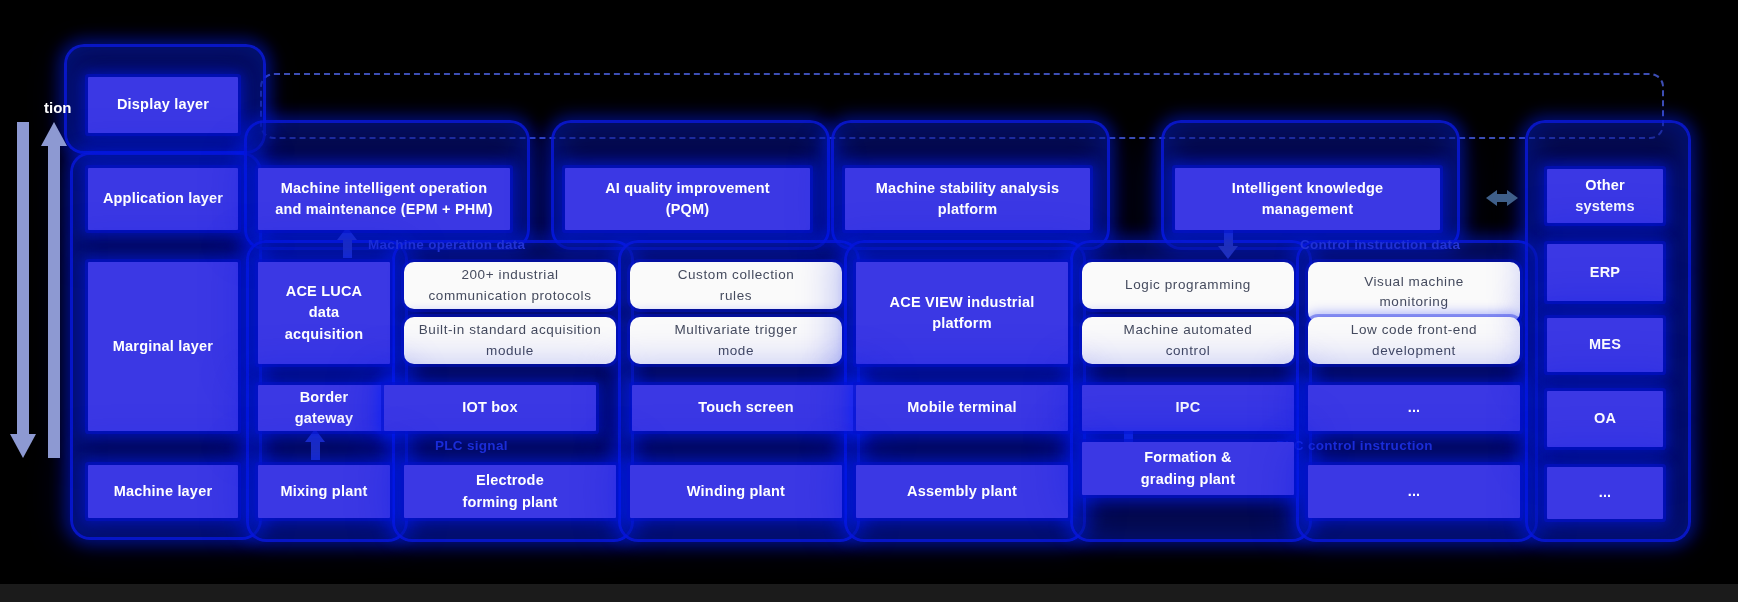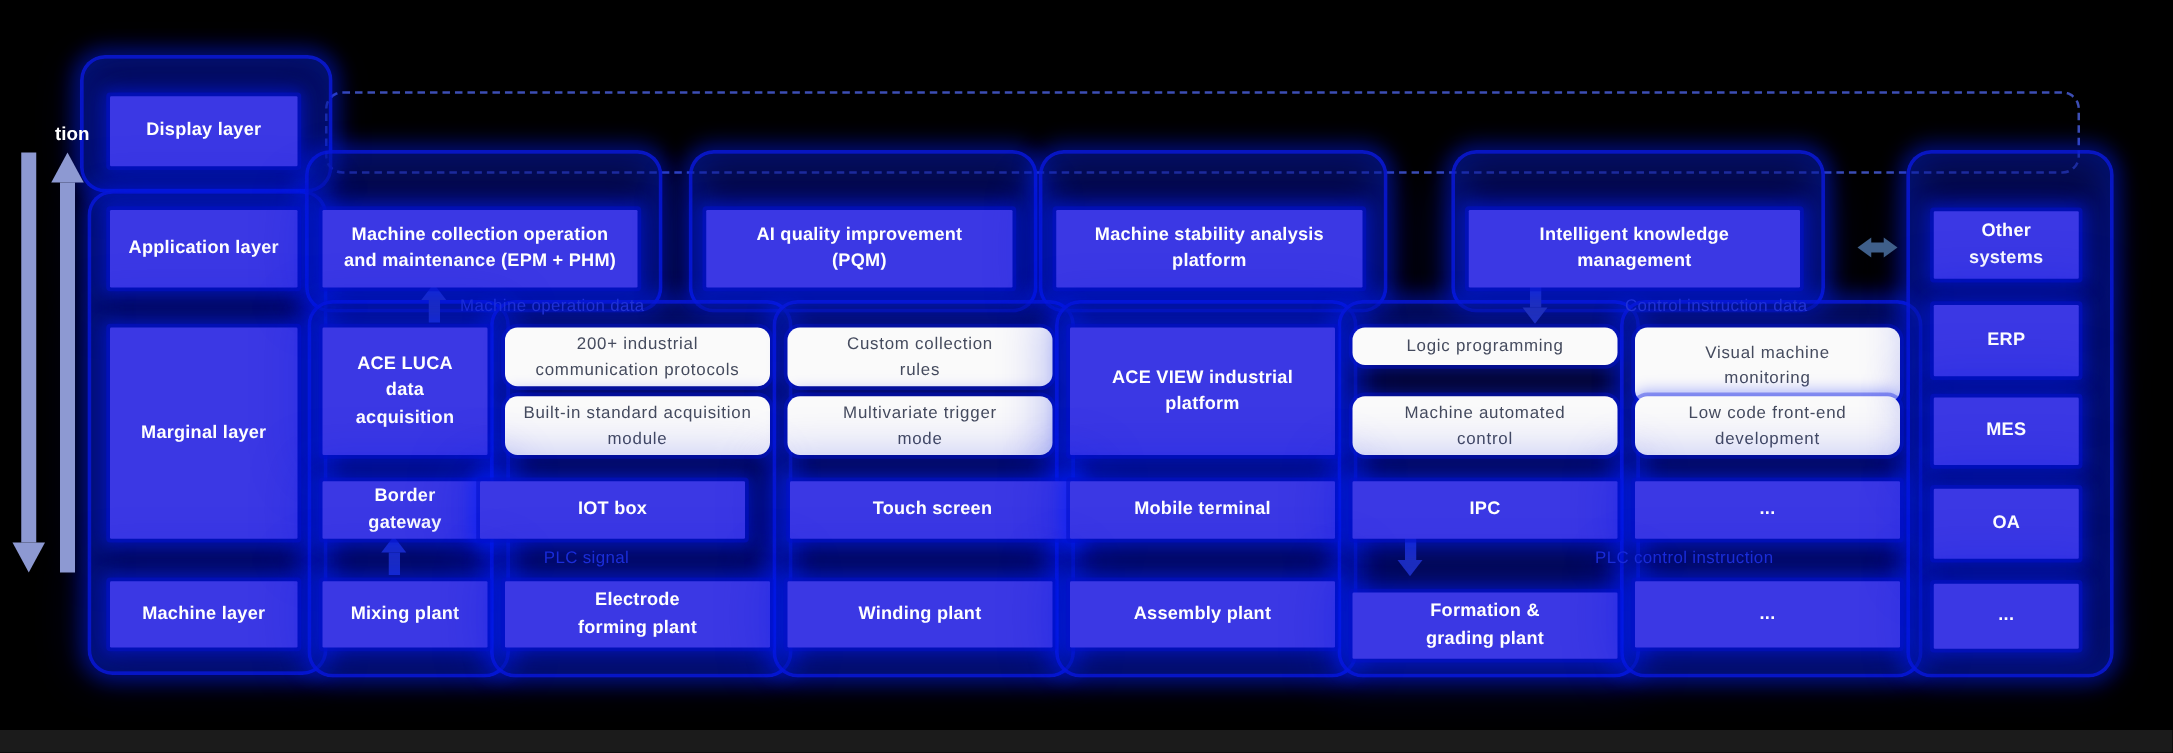--- a/index.html
+++ b/index.html
@@ -11,21 +11,21 @@
   .box{position:absolute;background:#3b38e4;color:#fff;font-weight:bold;
        display:flex;align-items:center;justify-content:center;text-align:center;
        font-size:14.5px;line-height:1.45;letter-spacing:.2px;padding:0 12px;
        box-sizing:border-box;z-index:5;border-radius:1px;
        box-shadow:0 0 0 3px rgba(4,16,200,.55),0 0 14px 6px rgba(0,30,255,.5),0 0 40px 18px rgba(0,25,230,.28);}
   .wbox{position:absolute;background:#fafafa;color:#454b5e;border-radius:10px;
        display:flex;align-items:center;justify-content:center;text-align:center;
        font-size:13.5px;line-height:1.5;letter-spacing:.6px;padding:0 10px;
        box-sizing:border-box;z-index:5;
        box-shadow:0 0 0 3px rgba(6,20,220,.35),0 0 12px 4px rgba(0,30,255,.35);}
-  .lbl{position:absolute;color:#2a3ad2;font-weight:normal;font-size:13.5px;
+  .lbl{position:absolute;color:#2a3ad2;font-weight:bold;font-size:13.5px;
        letter-spacing:.3px;z-index:3;white-space:nowrap;}
   .sarr{position:absolute;z-index:3;}
   .shaft{position:absolute;background:#2636b4;}
   .head-up{position:absolute;width:0;height:0;border-left:10px solid transparent;
        border-right:10px solid transparent;border-bottom:13px solid #2636b4;}
   .head-down{position:absolute;width:0;height:0;border-left:10px solid transparent;
        border-right:10px solid transparent;border-top:13px solid #2636b4;}
   .lshaft{position:absolute;background:#8d99d2;z-index:8;}
   .lhead-down{position:absolute;width:0;height:0;border-left:13px solid transparent;
        border-right:13px solid transparent;border-top:24px solid #8d99d2;z-index:8;}
@@ -83,48 +83,48 @@
 <div class="sarr">
   <div class="shaft" style="left:1124px;top:430px;width:9px;height:18px"></div>
   <div class="head-down" style="left:1118px;top:448px"></div>
 </div>
 
 <div class="box" style="left:88px;top:77px;width:150px;height:56px">Display layer</div>
 <div class="box" style="left:88px;top:168px;width:150px;height:62px">Application layer</div>
 <div class="box" style="left:88px;top:262px;width:150px;height:169px">Marginal layer</div>
 <div class="box" style="left:88px;top:465px;width:150px;height:53px">Machine layer</div>
 
-<div class="box" style="left:258px;top:168px;width:252px;height:62px">Machine collection operation and maintenance (EPM + PHM)</div>
+<div class="box" style="left:258px;top:168px;width:252px;height:62px">Machine intelligent operation and maintenance (EPM + PHM)</div>
 <div class="box" style="left:565px;top:168px;width:245px;height:62px;padding:2px 35px">AI quality improvement (PQM)</div>
 <div class="box" style="left:845px;top:168px;width:245px;height:62px">Machine stability analysis platform</div>
 <div class="box" style="left:1175px;top:168px;width:265px;height:62px">Intelligent knowledge management</div>
 
 <div class="box" style="left:258px;top:262px;width:132px;height:102px">ACE LUCA data acquisition</div>
 <div class="wbox" style="left:404px;top:262px;width:212px;height:47px">200+ industrial communication protocols</div>
 <div class="wbox" style="left:404px;top:317px;width:212px;height:47px">Built-in standard acquisition module</div>
 <div class="wbox" style="left:630px;top:262px;width:212px;height:47px;padding:0 30px">Custom collection rules</div>
 <div class="wbox" style="left:630px;top:317px;width:212px;height:47px;padding:0 30px">Multivariate trigger mode</div>
 <div class="box" style="left:856px;top:262px;width:212px;height:102px;padding:0 25px">ACE VIEW industrial platform</div>
-<div class="wbox" style="left:1082px;top:262px;width:212px;height:30px">Logic programming</div>
+<div class="wbox" style="left:1082px;top:262px;width:212px;height:47px">Logic programming</div>
 <div class="wbox" style="left:1082px;top:317px;width:212px;height:47px;padding:0 30px">Machine automated control</div>
 <div class="wbox" style="left:1308px;top:262px;width:212px;height:60px;padding:0 20px">Visual machine monitoring</div>
 <div class="wbox" style="left:1308px;top:317px;width:212px;height:47px;padding:0 30px">Low code front-end development</div>
 
 <div class="box" style="left:258px;top:385px;width:132px;height:46px">Border gateway</div>
 <div class="box" style="left:384px;top:385px;width:212px;height:46px">IOT box</div>
 <div class="box" style="left:632px;top:385px;width:228px;height:46px">Touch screen</div>
 <div class="box" style="left:856px;top:385px;width:212px;height:46px">Mobile terminal</div>
 <div class="box" style="left:1082px;top:385px;width:212px;height:46px">IPC</div>
 <div class="box" style="left:1308px;top:385px;width:212px;height:46px">...</div>
 
 <div class="box" style="left:258px;top:465px;width:132px;height:53px">Mixing plant</div>
 <div class="box" style="left:404px;top:465px;width:212px;height:53px;padding:0 50px">Electrode forming plant</div>
 <div class="box" style="left:630px;top:465px;width:212px;height:53px">Winding plant</div>
 <div class="box" style="left:856px;top:465px;width:212px;height:53px">Assembly plant</div>
-<div class="box" style="left:1082px;top:474px;width:212px;height:53px;padding:16px 40px">Formation &amp; grading plant</div>
+<div class="box" style="left:1082px;top:442px;width:212px;height:53px;padding:16px 40px">Formation &amp; grading plant</div>
 <div class="box" style="left:1308px;top:465px;width:212px;height:53px">...</div>
 
 <div class="box" style="left:1547px;top:169px;width:116px;height:54px">Other systems</div>
 <div class="box" style="left:1547px;top:244px;width:116px;height:57px">ERP</div>
 <div class="box" style="left:1547px;top:318px;width:116px;height:54px">MES</div>
 <div class="box" style="left:1547px;top:391px;width:116px;height:56px">OA</div>
 <div class="box" style="left:1547px;top:467px;width:116px;height:52px">...</div>
 
 <div class="dbl">
   <div class="dbl-l" style="left:1486px;top:190px"></div>

